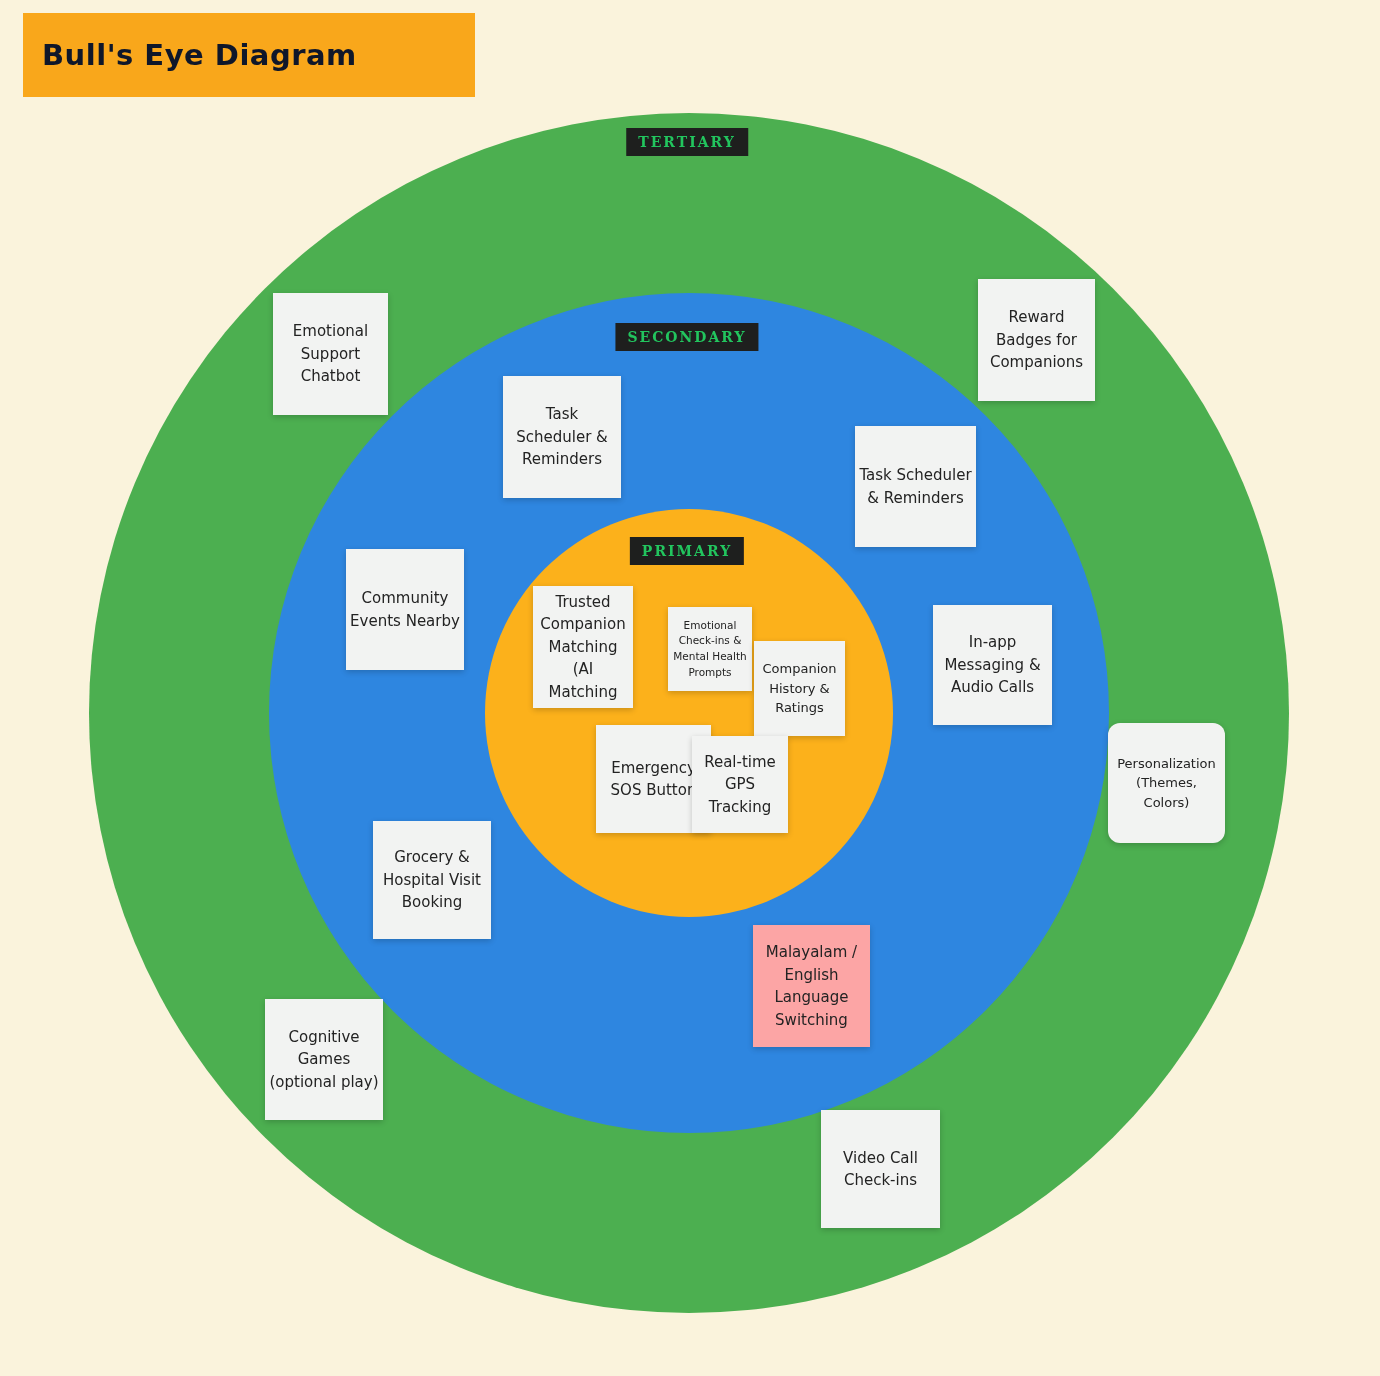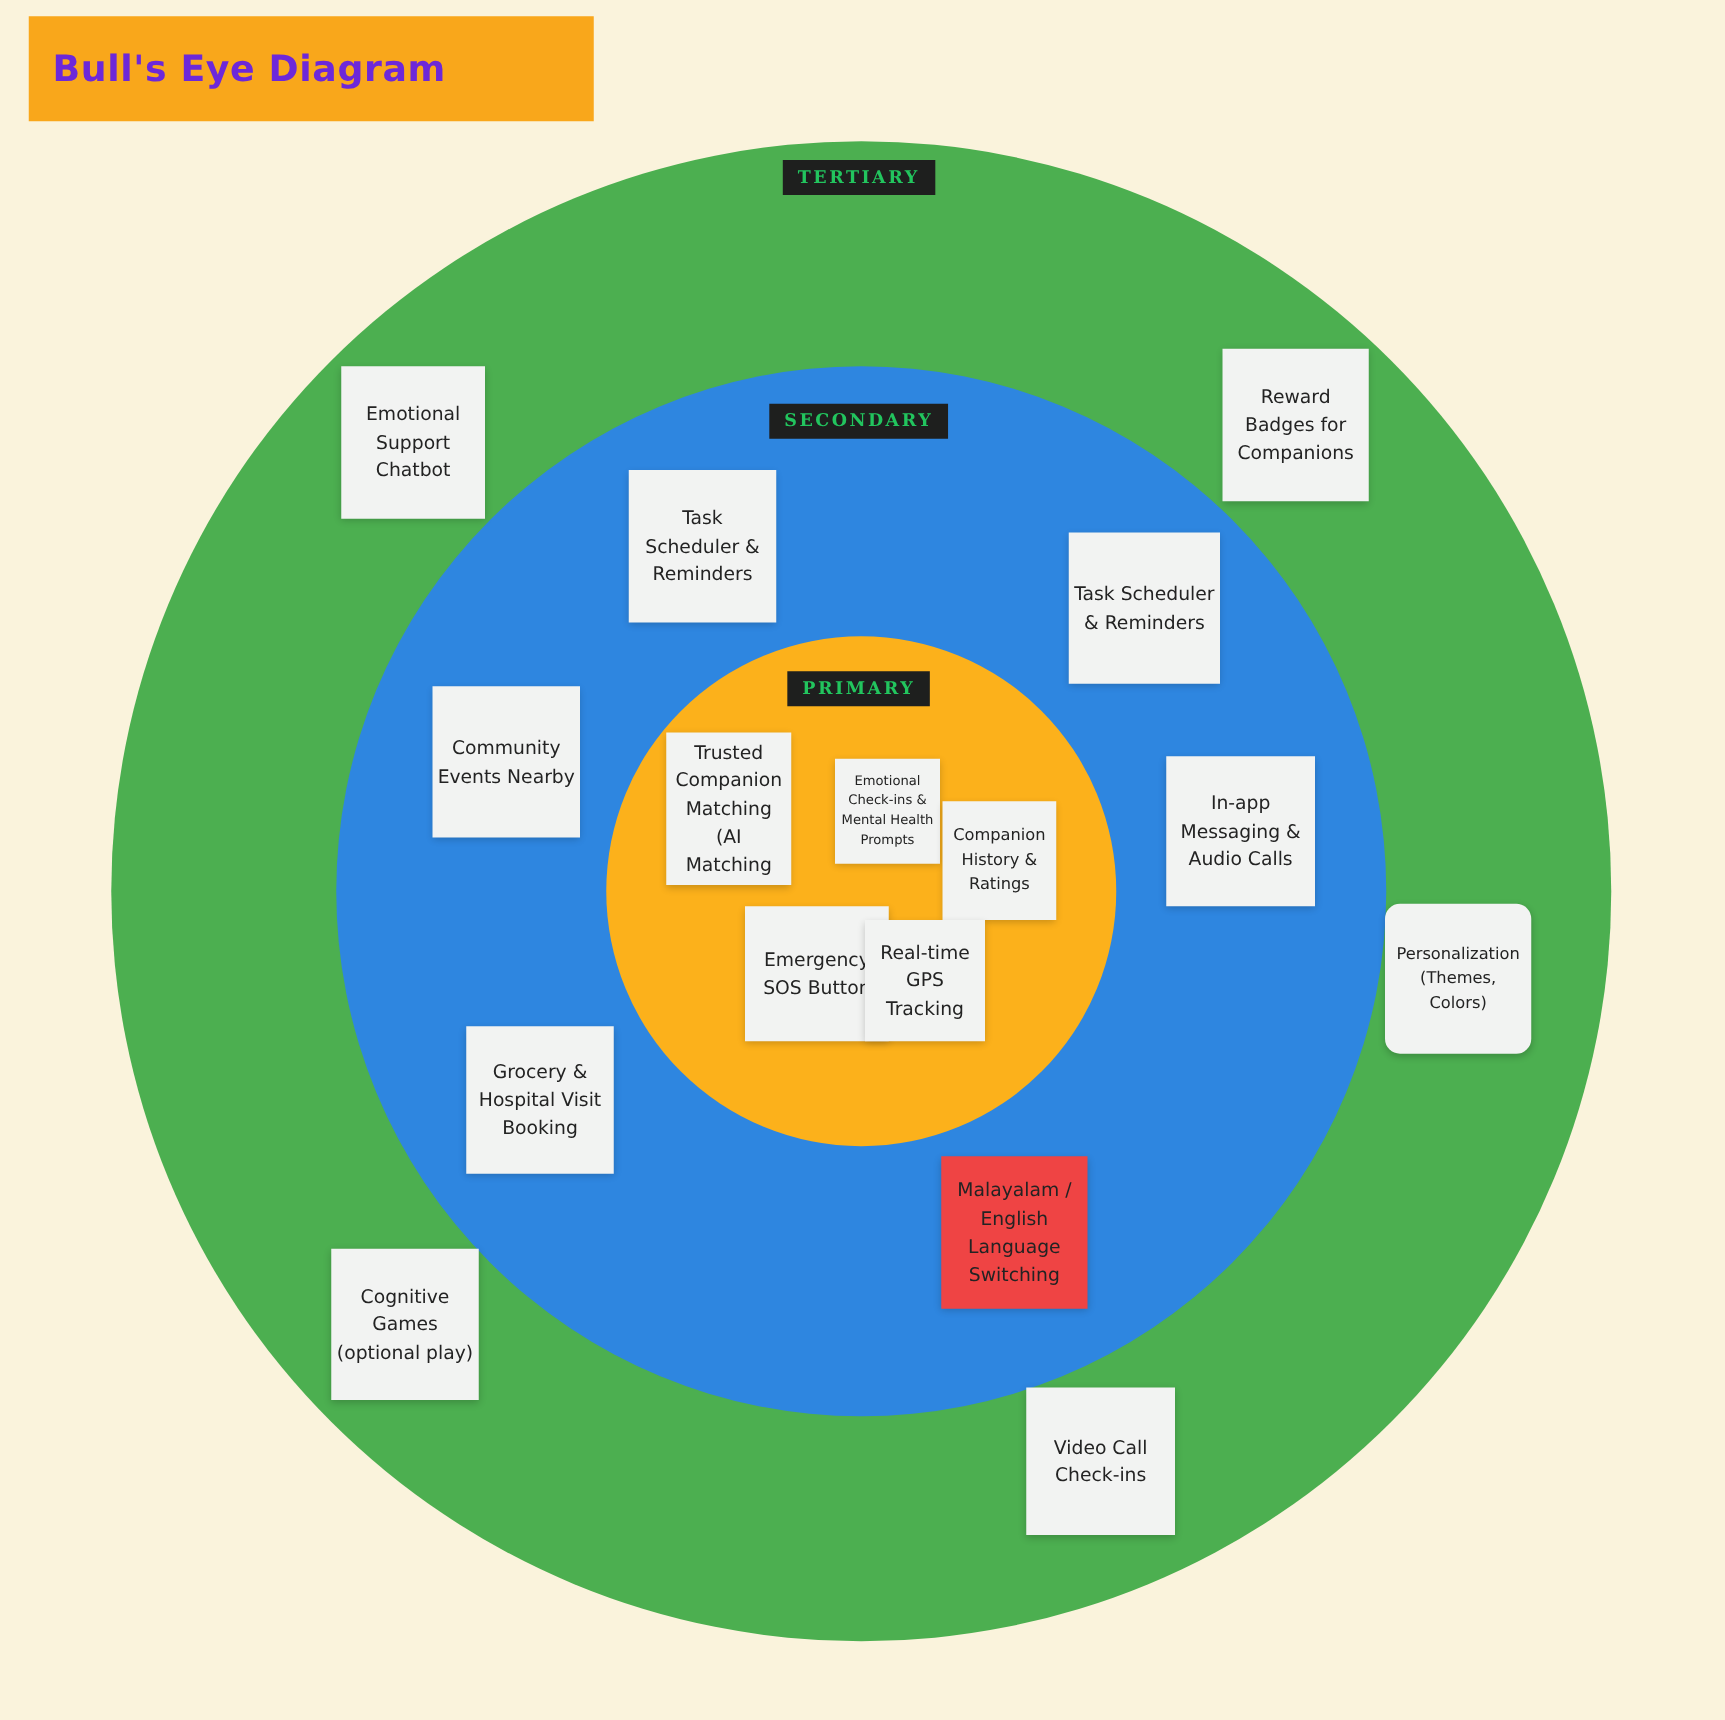--- a/index.html
+++ b/index.html
@@ -23,21 +23,21 @@
     background: #F9A71B;
     display: flex;
     align-items: center;
     padding-left: 19px;
     box-sizing: border-box;
   }
   .title-bar h1 {
     margin: 0;
     font-size: 29px;
     font-weight: bold;
-    color: #6d28d9;
+    color: #0f172a;
     letter-spacing: 0.5px;
   }
   .ring {
     position: absolute;
     border-radius: 50%;
   }
   .ring-tertiary {
     left: 89px;
     top: 113px;
     width: 1200px;
@@ -87,21 +87,21 @@
     padding: 4px;
     cursor: pointer;
   }
   .note span {
     display: block;
     line-height: 1.5;
   }
   .note.size-normal { font-size: 15px; }
   .note.size-medium { font-size: 13px; }
   .note.size-small  { font-size: 10.5px; }
-  .note.note-blue   { background: #ef4444; }
+  .note.note-blue   { background: #fca5a5; }
 </style>
 </head>
 <body>
 
 <div class="title-bar">
   <h1>Bull's Eye Diagram</h1>
 </div>
 
 <div>
   <div class="ring ring-tertiary"></div>

